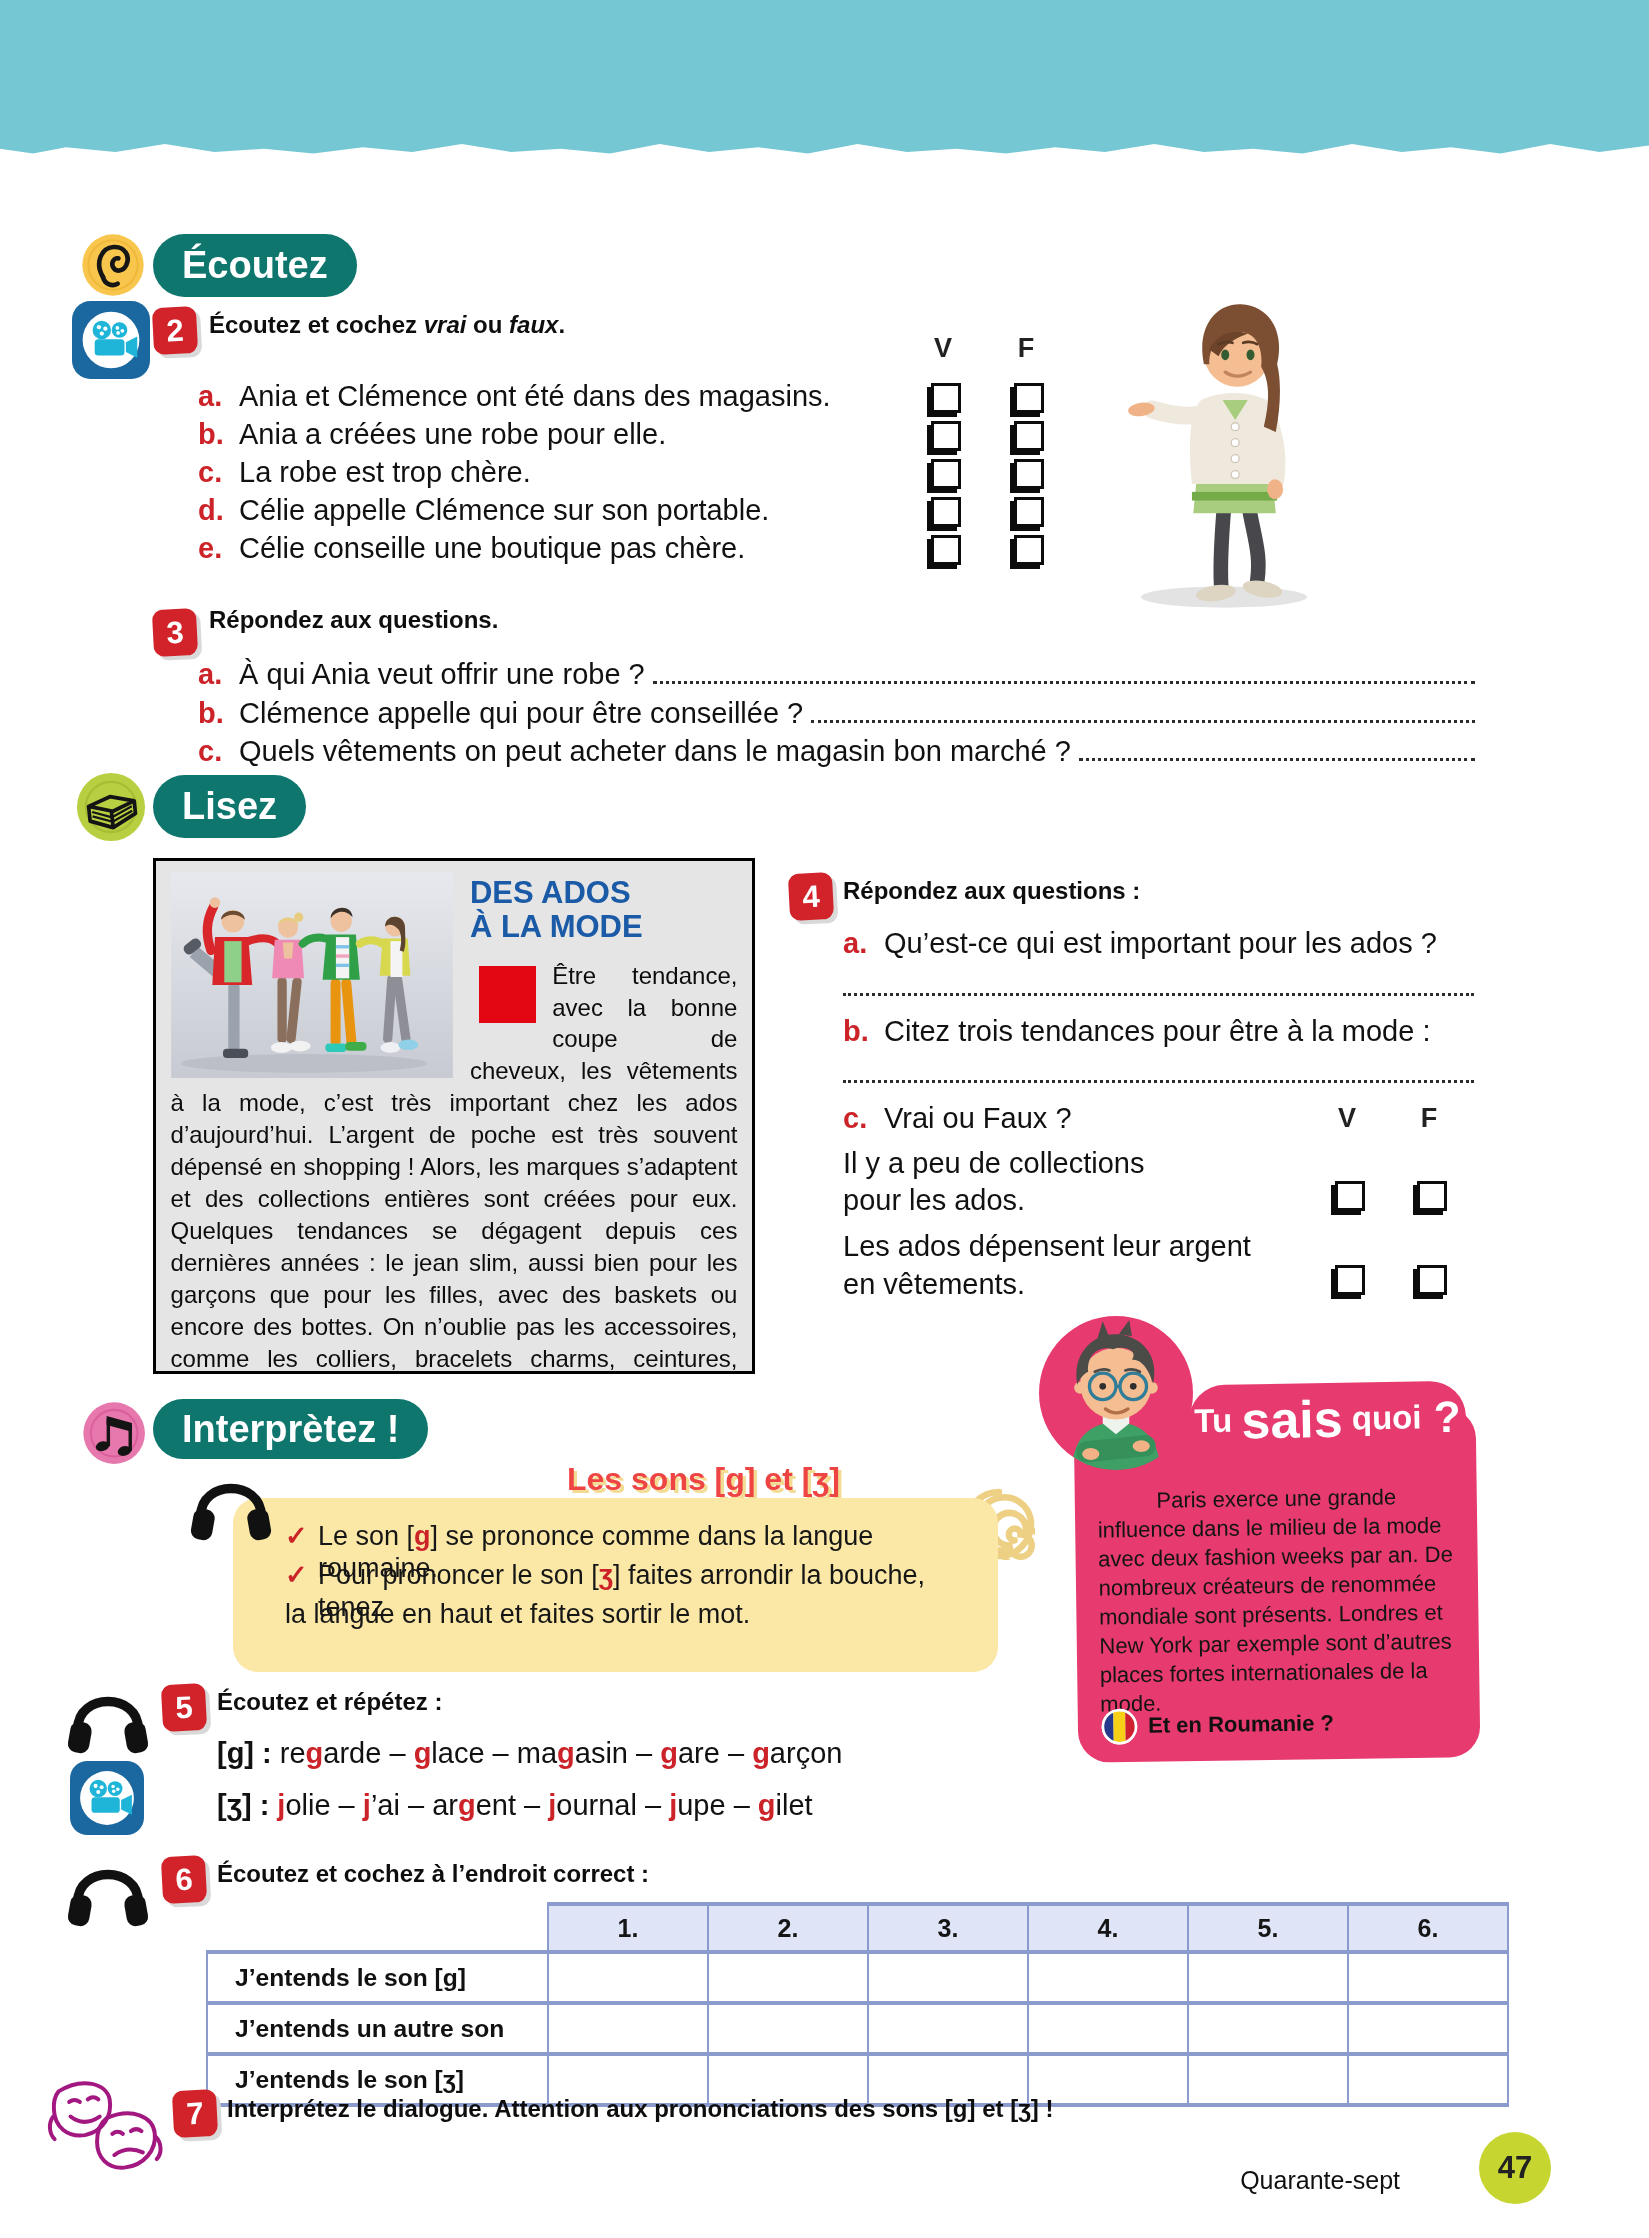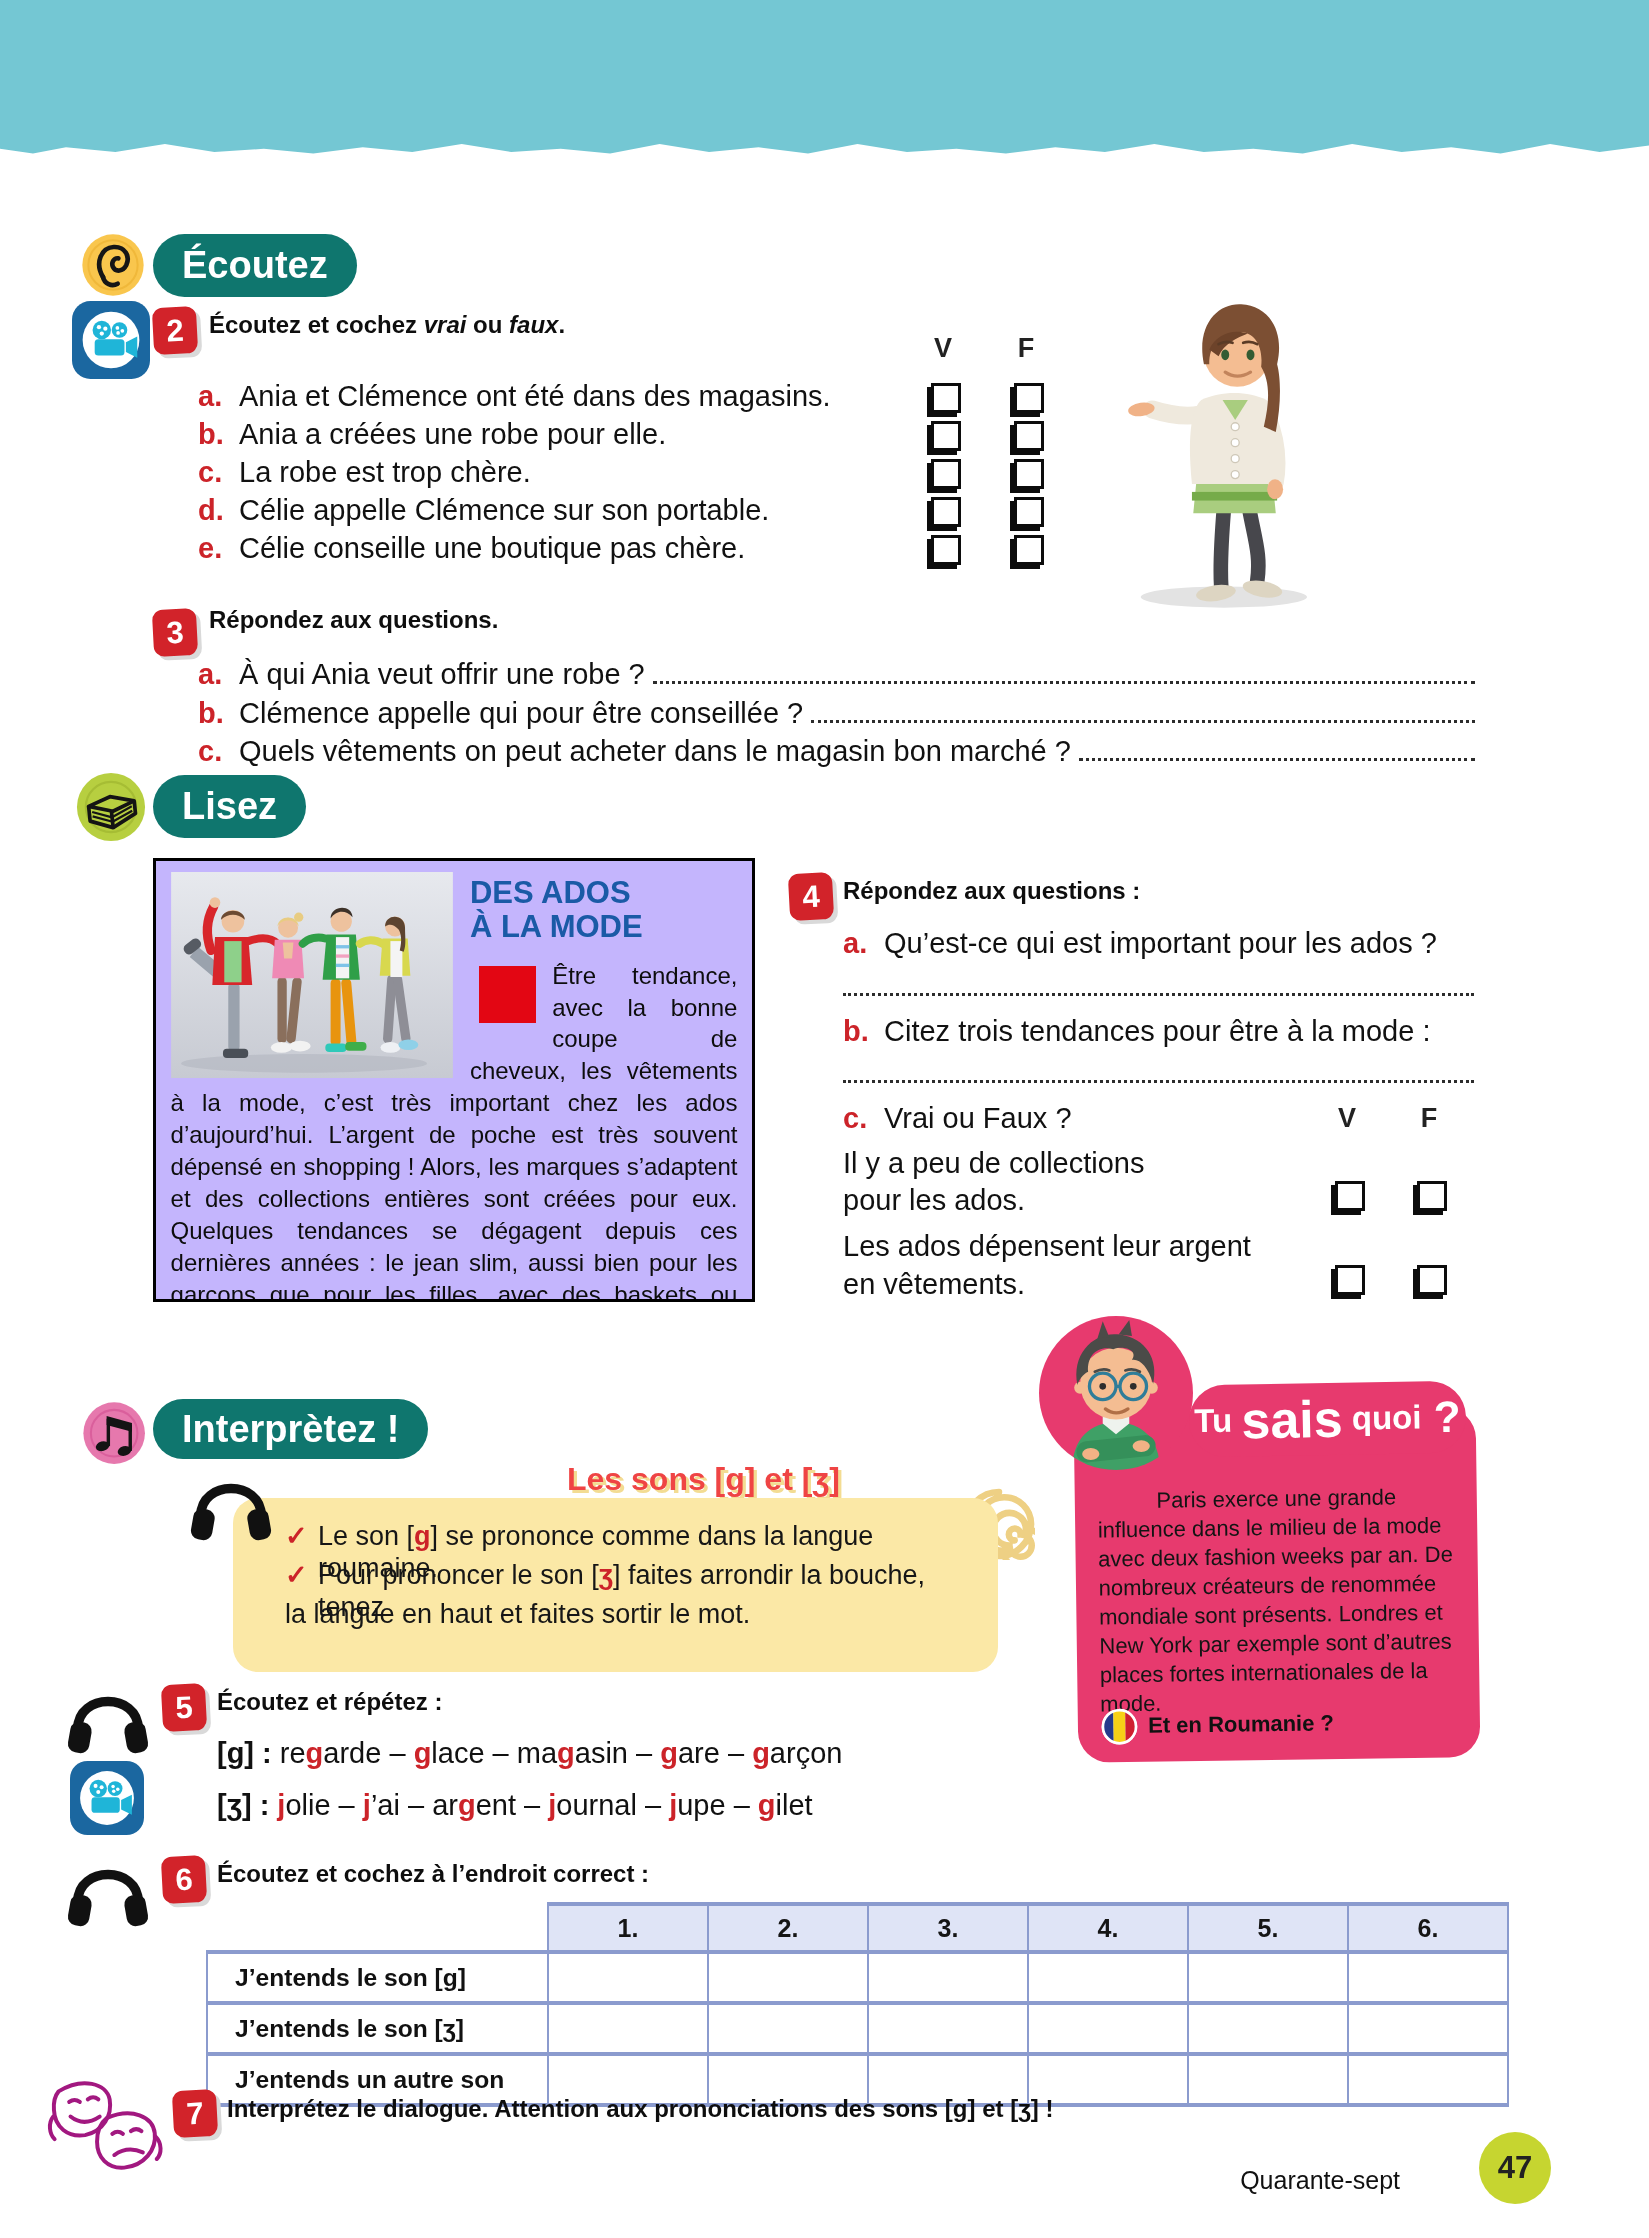--- a/index.html
+++ b/index.html
@@ -21,21 +21,21 @@
 
   .vf{font-size:27px;font-weight:bold;color:#222;width:24px;text-align:center;}
   .chk{width:24px;height:24px;background:#fff;border:3.3px solid #0c0c0c;box-shadow:-4px 4px 0 #0c0c0c;}
 
   .itemrow{display:flex;align-items:flex-start;font-size:29px;line-height:1.2;}
   .ltr{color:#cc2329;font-weight:bold;flex:0 0 41px;}
   .dots{flex:1;border-bottom:3.3px dotted #2c2c2c;margin:0 0 6px 8px;height:24px;}
   .dotline{border-bottom:3.3px dotted #2c2c2c;height:6.7px;}
 
   
-  .readbox{left:153px;top:858px;width:602px;height:444px;border:3.3px solid #000;background:#c4b5fd;
+  .readbox{left:153px;top:858px;width:602px;height:516px;border:3.3px solid #000;background:#e5e5e5;
            padding:10.6px 14.6px;box-sizing:border-box;overflow:hidden;}
   .photo{float:left;width:282px;height:206px;margin:0 17.3px 9.3px 0;}
   .rtitle{color:#1a5aa6;font-weight:bold;font-size:31px;line-height:1.12;margin:4px 0 14.6px 8px;}
   .redsq{float:left;width:57px;height:57px;background:#e30613;margin:6.7px 16px 4px 9.3px;}
   .rbody{font-size:24px;line-height:1.33;text-align:justify;margin:0;color:#0d0d0d;}
 
   
   .tsqbox{left:1076px;top:1410px;width:402px;height:350px;background:#e73a6e;border-radius:31px;
           transform:rotate(-0.8deg);}
   .tsqblob{left:1189px;top:1383px;width:277px;height:72px;background:#e73a6e;border-radius:36px;
@@ -485,30 +485,30 @@
     <tr>
       <td class="lbl">J’entends le son [g]</td>
       <td></td>
           <td></td>
       <td></td>
           <td></td>
       <td></td>
           <td></td>
     </tr>
     <tr>
-      <td class="lbl">J’entends le son [ʒ]</td>
+      <td class="lbl">J’entends un autre son</td>
       <td></td>
           <td></td>
       <td></td>
           <td></td>
       <td></td>
           <td></td>
     </tr>
     <tr>
-      <td class="lbl">J’entends un autre son</td>
+      <td class="lbl">J’entends le son [ʒ]</td>
       <td></td>
           <td></td>
       <td></td>
           <td></td>
       <td></td>
           <td></td>
     </tr>
   </tbody>
     </table>
 

